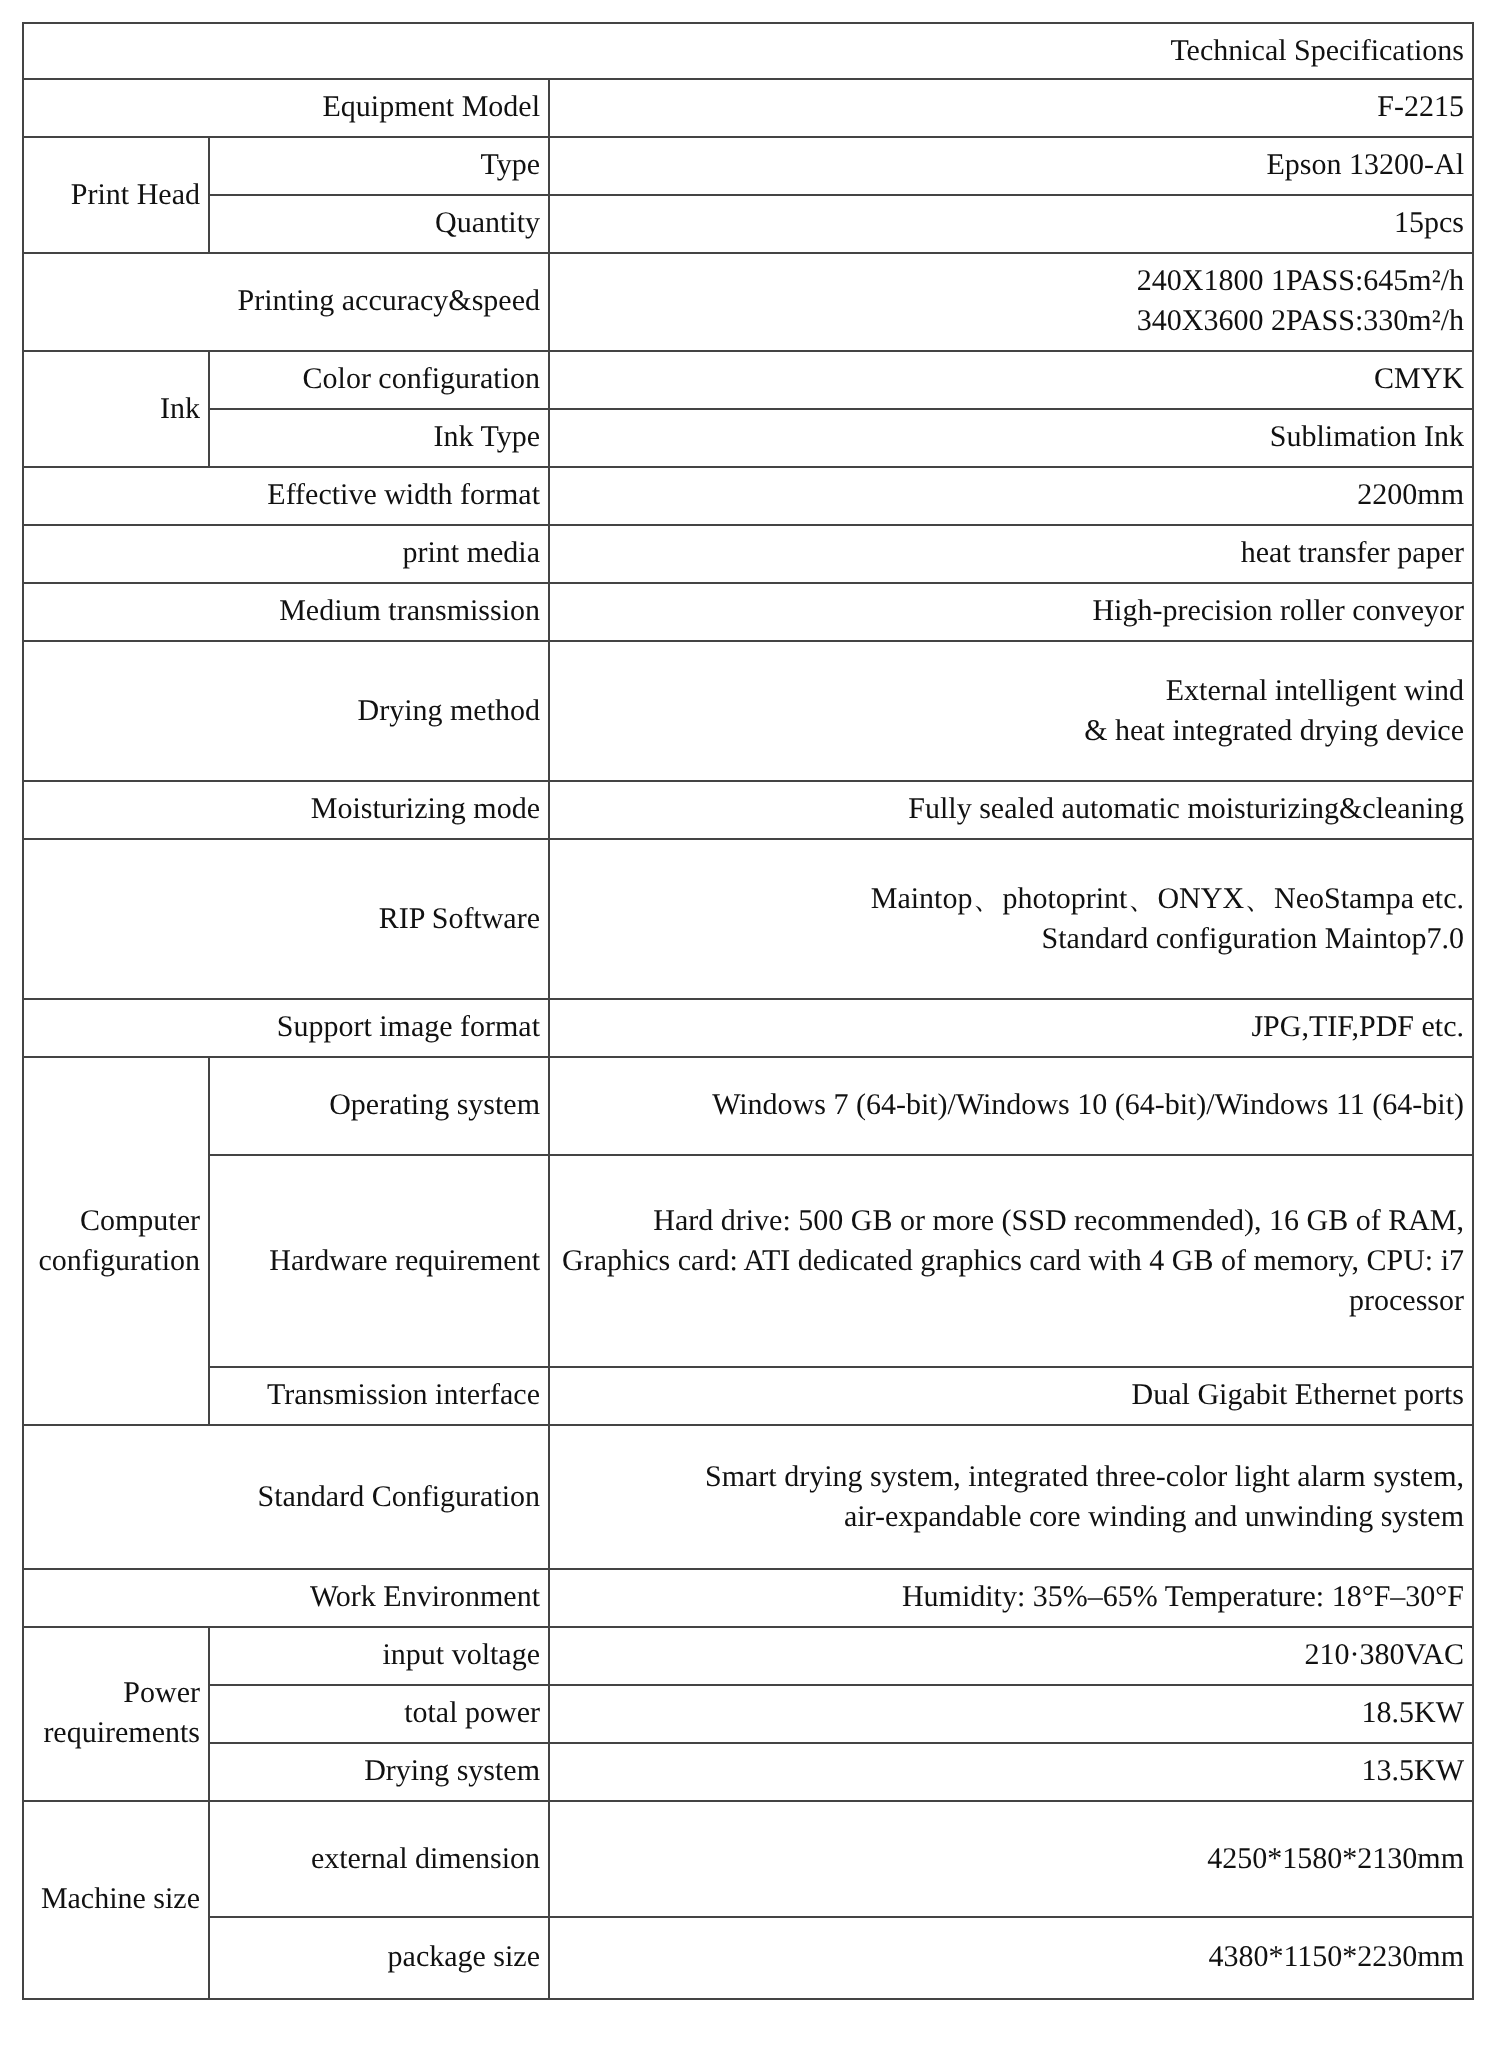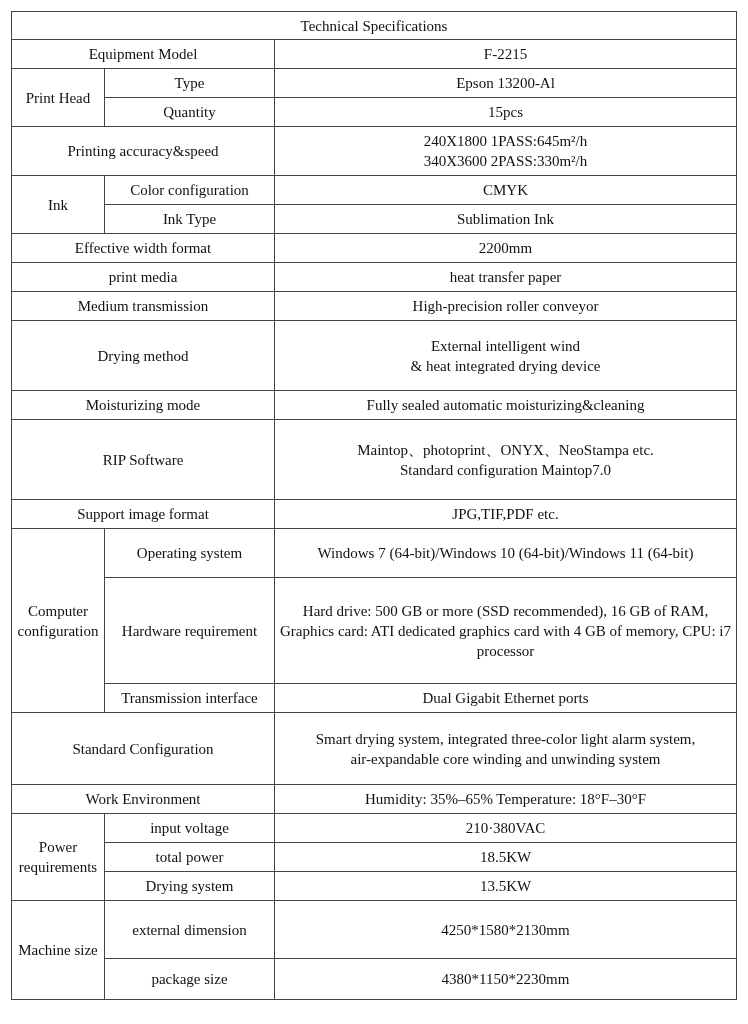--- a/index.html
+++ b/index.html
@@ -3,21 +3,21 @@
   <meta charset="utf-8">
   <style>
     html, body { margin: 0; padding: 0; background: #ffffff; }
     body { width: 748px; height: 1024px; position: relative; overflow: hidden; }
     .spec-table {
       position: absolute; left: 11px; top: 11px; width: 725px;
       border-collapse: collapse; table-layout: fixed;
       font-family: "Liberation Serif", serif; font-size: 15px; color: #111;
     }
     .spec-table td {
-      border: 1.5px solid #444; text-align: center; vertical-align: middle;
+      border: 1.5px solid #444; text-align: right; vertical-align: middle;
       padding: 0 4px; line-height: 20px;
     }
     .spec-table col.c1 { width: 93px; }
     .spec-table col.c2 { width: 170px; }
     .spec-table col.c3 { width: 462px; }
     .title-cell { height: 27px; }
     .h30 { height: 29px; }
     .h50 { height: 49px; }
     .h71 { height: 70px; }
     .h80 { height: 80px; }

